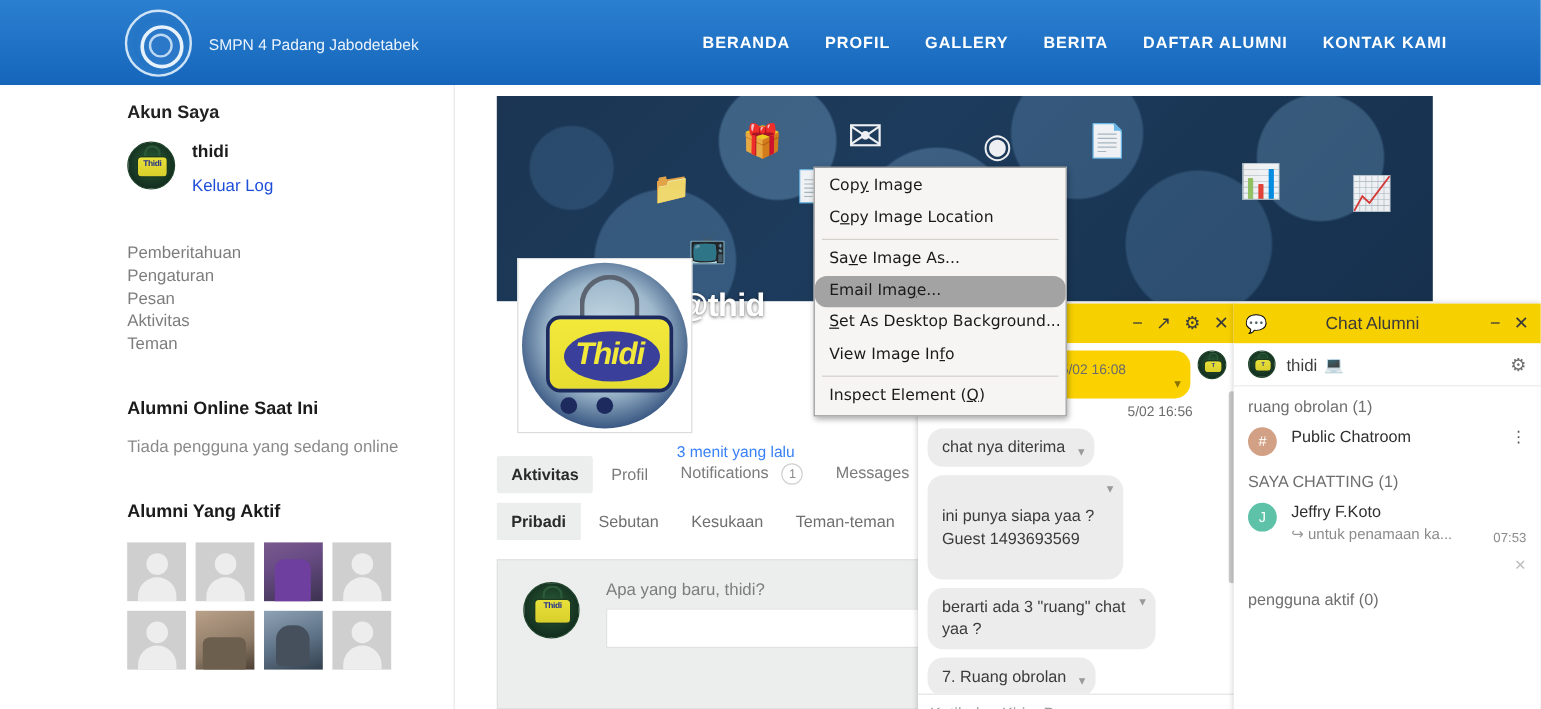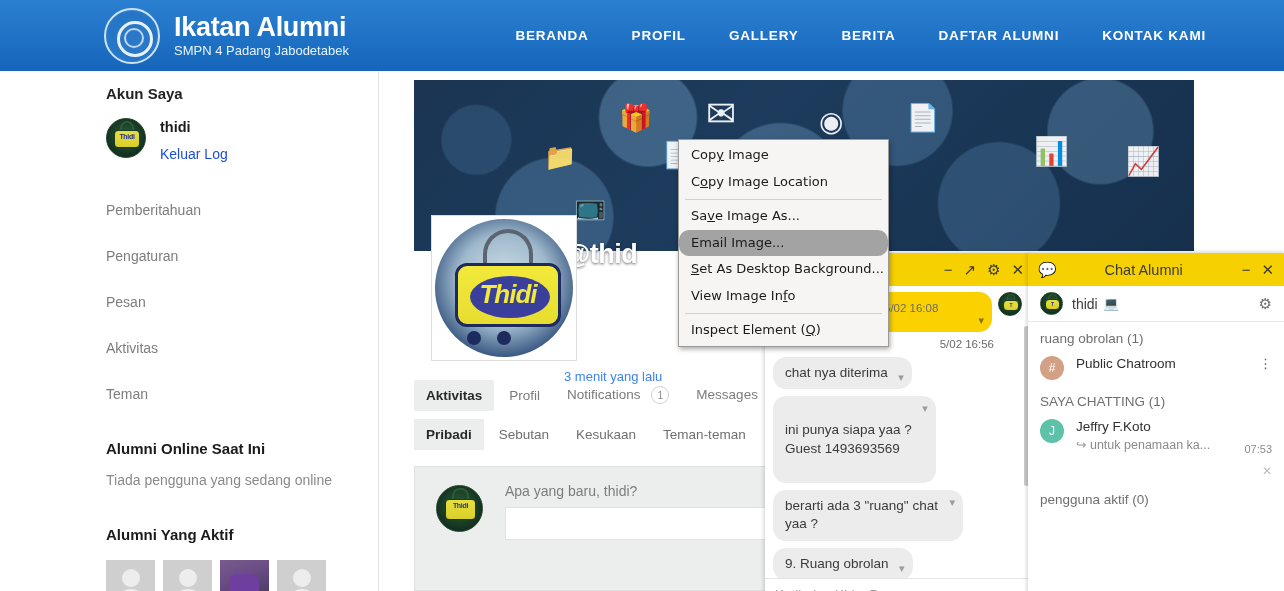--- a/index.html
+++ b/index.html
@@ -25,21 +25,21 @@
     border-radius:50%; border:3px solid #e8f2fc; background:#2b78c9;
   }
   .brand-logo:after{
     content:""; position:absolute; left:18px; top:18px; width:16px; height:16px;
     border-radius:50%; border:2px solid #bcd8f2;
   }
   .brand-text{ margin-left:14px; color:#fff; line-height:1; }
   .brand-title{ font-size:27px; font-weight:bold; letter-spacing:-0.3px; }
   .brand-sub{ font-size:13px; margin-top:3px; color:#eaf3fc; font-weight:normal; }
 
-  .main-nav{ margin-left:auto; margin-right:78px; display:flex; gap:43px;padding-left:23px; }
+  .main-nav{ margin-left:auto; margin-right:78px; display:flex; gap:29px;padding-left:23px; }
   .nav-item{
     color:#ffffff; font-size:13.5px; font-weight:bold; letter-spacing:0.8px;
     text-decoration:none; cursor:pointer; white-space:nowrap;
   }
 
   
   .page-body{ position:absolute; left:0; top:71px; width:1284px; height:388px; background:#fff; }
   .divider-v{ position:absolute; left:378px; top:0; width:1px; height:520px; background:#e3e3e3; }
 
   
@@ -61,21 +61,21 @@
     font-size:7px; font-weight:bold; color:#23318f; letter-spacing:-0.3px;
     font-family:"Liberation Sans", sans-serif;
   }
   .avatar-thidi .ant{
     position:absolute; left:13px; top:2px; width:14px; height:9px;
     border-top:2px solid #2c5b39; border-left:2px solid #2c5b39; border-right:2px solid #2c5b39;
     border-radius:8px 8px 0 0;
   }
   .sb-uname{ font-size:14.5px; font-weight:bold; color:#1b1b1b; margin-top:1px; }
   .sb-logout{ font-size:14px; color:#1d4ed8; margin-top:11px; cursor:pointer; }
-  .sb-menu{ margin-top:40px; display:flex; flex-direction:column; gap:30px;justify-content:center; }
+  .sb-menu{ margin-top:40px; display:flex; flex-direction:column; gap:3px;justify-content:center; }
   .sb-menu-item{ font-size:14px; color:#7d7d7d; cursor:pointer; }
   .sb-block{ margin-top:38px; }
   .sb-block-title{ font-size:15px; font-weight:bold; color:#1b1b1b; }
   .sb-block-note{ font-size:14px; color:#8a8a8a; margin-top:15px; }
   .avatar-grid{ margin-top:17px; display:grid; grid-template-columns:repeat(4,49px); gap:8px; width:220px; }
   .ava{ width:49px; height:49px; background:#cfcfcf; position:relative; overflow:hidden; }
   .ava.blank:before{ content:""; position:absolute; left:50%; top:9px; transform:translateX(-50%);
     width:18px; height:18px; border-radius:50%; background:#ededed; }
   .ava.blank:after{ content:""; position:absolute; left:50%; top:29px; transform:translateX(-50%);
     width:32px; height:26px; border-radius:16px 16px 0 0; background:#ededed; }
@@ -223,21 +223,20 @@
 </style>
 </head>
 <body>
 
 <div id="root">
 
   <div class="site-header">
     <div class="brand">
       <div class="brand-logo"></div>
       <div class="brand-text">
-        <div class="brand-title">Ikatan Alumni</div>
         <div class="brand-sub">SMPN 4 Padang Jabodetabek</div>
       </div>
     </div>
     <div class="main-nav">
       <a class="nav-item">BERANDA</a>
       <a class="nav-item">PROFIL</a>
       <a class="nav-item">GALLERY</a>
       <a class="nav-item">BERITA</a>
       <a class="nav-item">DAFTAR ALUMNI</a>
       <a class="nav-item">KONTAK KAMI</a>
@@ -403,21 +402,21 @@
 
         <div class="msg-row">
           <div class="bubble other">
             <span>berarti ada 3 "ruang" chat yaa ?</span>
             <span class="caret" style="bottom:auto;top:5px;">▾</span>
           </div>
         </div>
 
         <div class="msg-row">
           <div class="bubble other">
-            <span>9. Ruang obrolan</span>
+            <span>7. Ruang obrolan</span>
             <span class="caret">▾</span>
           </div>
         </div>
 
         <div class="cw-scroll"></div>
       </div>
 
       <div class="cw-compose">
         <div class="cw-input">Ketik dan Kirim Pesan..</div>
 

